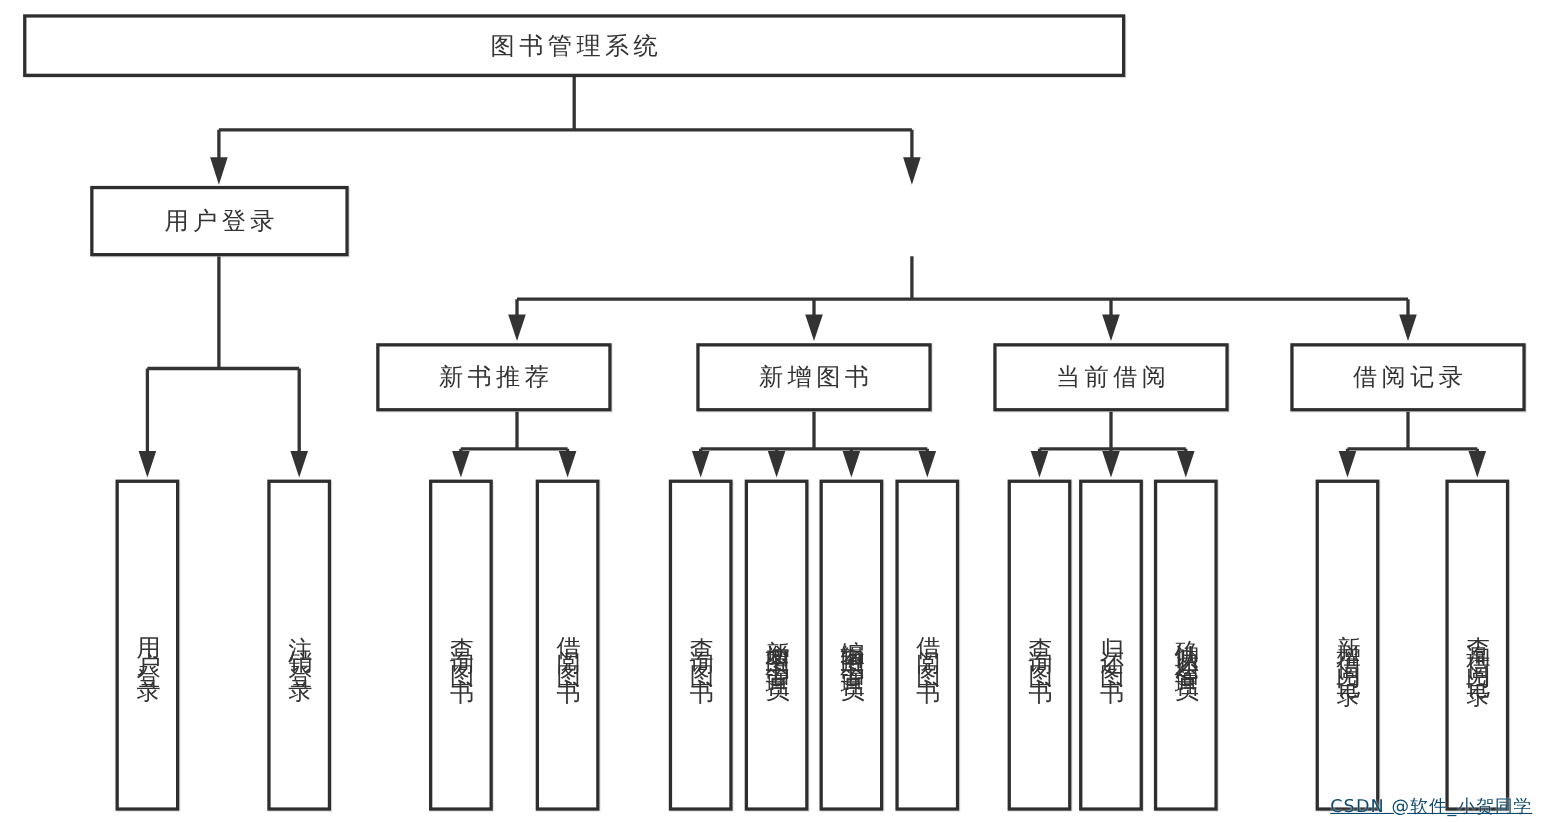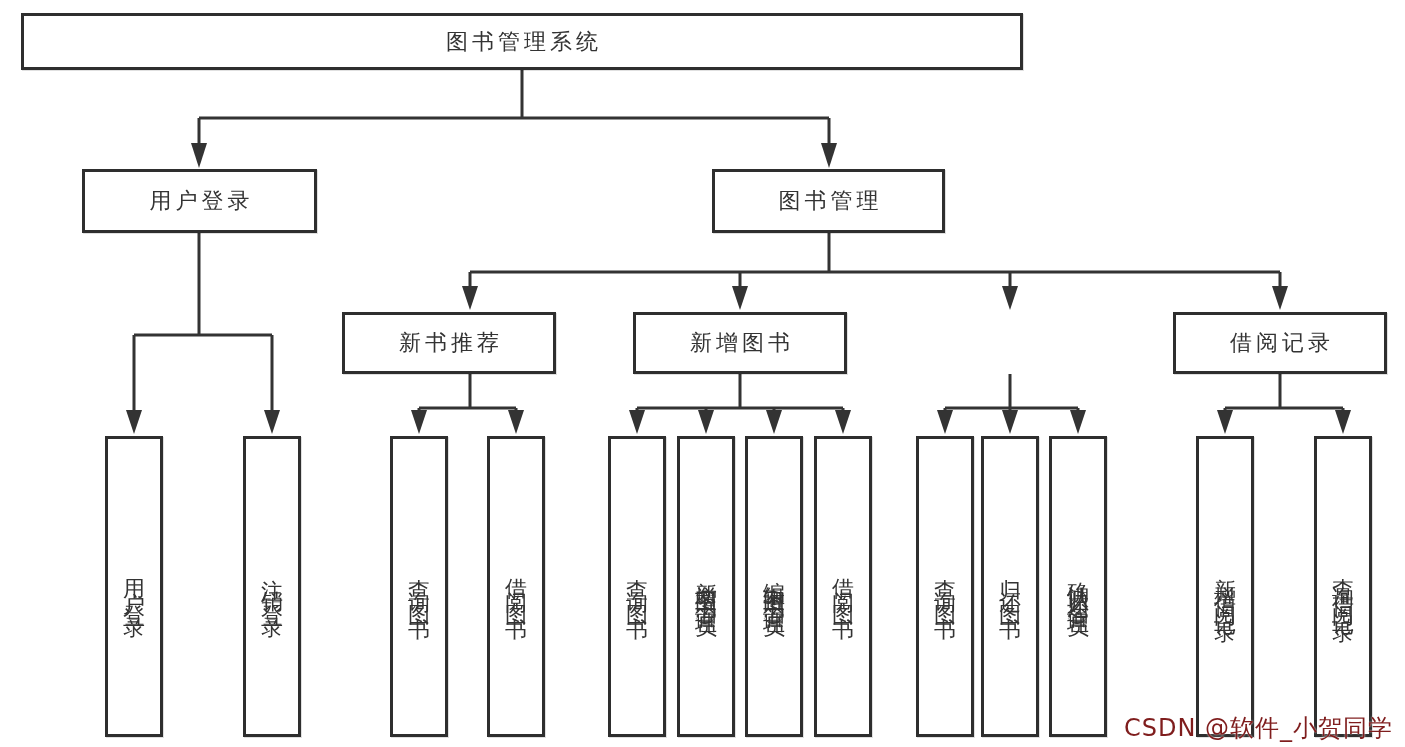--- a/index.html
+++ b/index.html
@@ -51,25 +51,26 @@
   .l1{left:105px;}  .l2{left:243px;}
   .l3{left:390px;}  .l4{left:487px;}
   .l5{left:608px;}  .l6{left:677px;}
   .l7{left:745px;}  .l8{left:814px;}
   .l9{left:916px;}  .l10{left:981px;} .l11{left:1049px;}
   .l12{left:1196px;}.l13{left:1314px;}
   .watermark{
     position:absolute;
     right:12px;bottom:3px;
     z-index:2;
-    font-size:24px;
-    color:#7f1d1d;
+    font-size:16px;
+    color:#0c4a6e;
     letter-spacing:1px;
     text-shadow:0 0 2px #ffffff;
     white-space:nowrap;
+    text-decoration:underline;
   }
 </style>
 </head>
 <body>
 
 <div id="canvas">
 
   <svg id="connectors" width="1405" height="747" viewBox="0 0 1405 747">
     <g stroke="#333333" stroke-width="3" fill="none">
 
@@ -106,24 +107,24 @@
       <polygon points="1002,410 1018,410 1010,434"></polygon>
       <polygon points="1070,410 1086,410 1078,434"></polygon>
       <polygon points="1217,410 1233,410 1225,434"></polygon>
       <polygon points="1335,410 1351,410 1343,434"></polygon>
     </g>
   </svg>
 
   <div class="node hbox root">图书管理系统</div>
 
   <div class="node hbox lvl2 n-user-login">用户登录</div>
-  <div class="node hbox lvl2 n-book-mgmt">图书管理</div>
 
   <div class="node hbox lvl3 n-new-book-rec">新书推荐</div>
   <div class="node hbox lvl3 n-book-borrow">新增图书</div>
+  <div class="node hbox lvl3 n-current-borrow">当前借阅</div>
   <div class="node hbox lvl3 n-borrow-record">借阅记录</div>
 
   <div class="node leaf l1">用户登录</div>
   <div class="node leaf l2">注销登录</div>
 
   <div class="node leaf l3">查询图书</div>
   <div class="node leaf l4">借阅图书</div>
 
   <div class="node leaf l5">查询图书</div>
   <div class="node leaf len9 l6">新增图书（管理员）</div>

